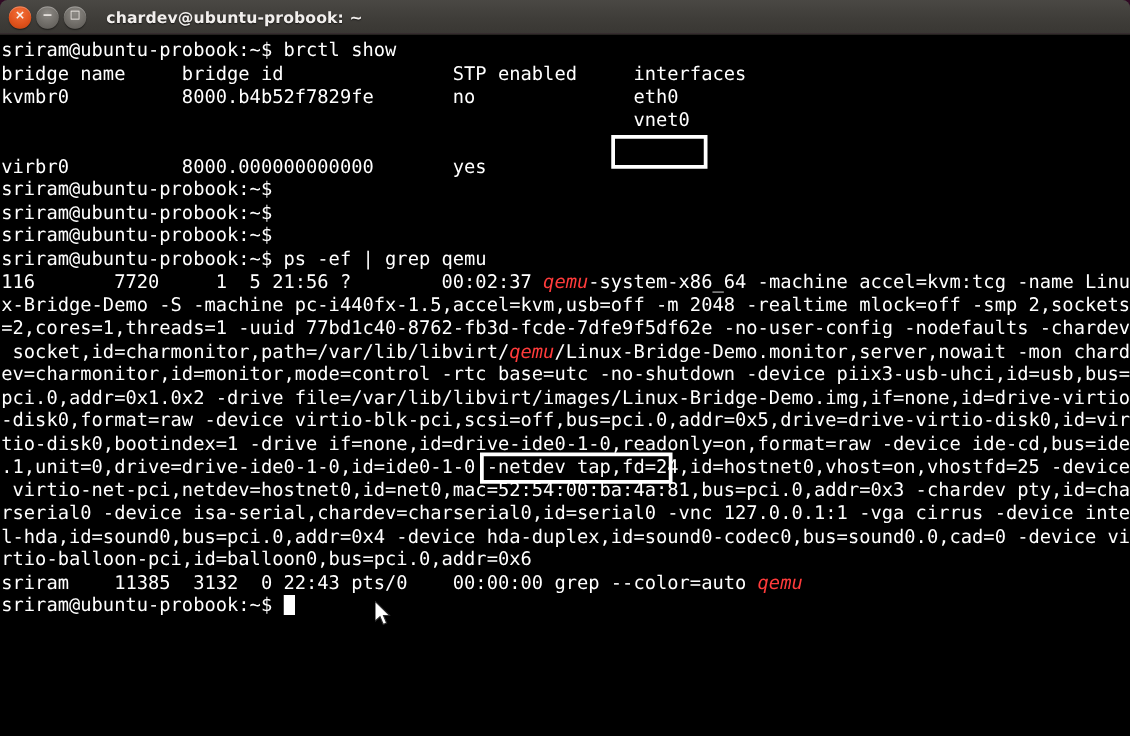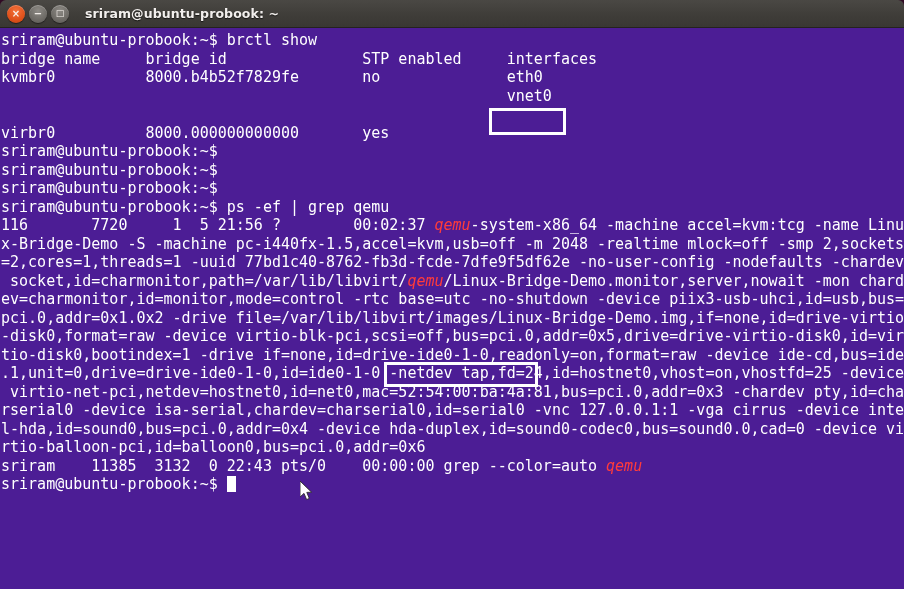--- a/index.html
+++ b/index.html
@@ -77,21 +77,21 @@
     white-space: pre;
   }
 
   
   #term {
     position: absolute;
     left: 0;
     top: 28px;
     width: 904px;
     height: 561px;
-    background: #4c1d95;
+    background: #000000;
     overflow: hidden;
   }
   #screen {
     position: absolute;
     left: 1px;
     top: 3px;
     font-family: "DejaVu Sans Mono", monospace;
     font-size: 15px;
     line-height: 18.5px;
     color: #ffffff;
@@ -154,21 +154,21 @@
       <div class="wbtn close">
         <span class="glyph">×</span>
       </div>
       <div class="wbtn min">
         <span class="glyph">−</span>
       </div>
       <div class="wbtn max">
         <span class="glyph">□</span>
       </div>
     </div>
-    <div id="titletext">sriram@ubuntu-probook: ~</div>
+    <div id="titletext">chardev@ubuntu-probook: ~</div>
   </div>
 
   <div id="term">
     <div id="screen"><div class="row">sriram@ubuntu-probook:~$ brctl show</div><div class="row">bridge name     bridge id               STP enabled     interfaces</div><div class="row">kvmbr0          8000.b4b52f7829fe       no              eth0</div><div class="row">                                                        vnet0</div><div class="row">&nbsp;</div><div class="row">virbr0          8000.000000000000       yes</div><div class="row">sriram@ubuntu-probook:~$</div><div class="row">sriram@ubuntu-probook:~$</div><div class="row">sriram@ubuntu-probook:~$</div><div class="row">sriram@ubuntu-probook:~$ ps -ef | grep qemu</div><div class="row"><span>116       7720     1  5 21:56 ?        00:02:37 </span><span class="m">qemu</span><span>-system-x86_64 -machine accel=kvm:tcg -name Linu</span></div><div class="row">x-Bridge-Demo -S -machine pc-i440fx-1.5,accel=kvm,usb=off -m 2048 -realtime mlock=off -smp 2,sockets</div><div class="row">=2,cores=1,threads=1 -uuid 77bd1c40-8762-fb3d-fcde-7dfe9f5df62e -no-user-config -nodefaults -chardev</div><div class="row"><span> socket,id=charmonitor,path=/var/lib/libvirt/</span><span class="m">qemu</span><span>/Linux-Bridge-Demo.monitor,server,nowait -mon chard</span></div><div class="row">ev=charmonitor,id=monitor,mode=control -rtc base=utc -no-shutdown -device piix3-usb-uhci,id=usb,bus=</div><div class="row">pci.0,addr=0x1.0x2 -drive file=/var/lib/libvirt/images/Linux-Bridge-Demo.img,if=none,id=drive-virtio</div><div class="row">-disk0,format=raw -device virtio-blk-pci,scsi=off,bus=pci.0,addr=0x5,drive=drive-virtio-disk0,id=vir</div><div class="row">tio-disk0,bootindex=1 -drive if=none,id=drive-ide0-1-0,readonly=on,format=raw -device ide-cd,bus=ide</div><div class="row">.1,unit=0,drive=drive-ide0-1-0,id=ide0-1-0 -netdev tap,fd=24,id=hostnet0,vhost=on,vhostfd=25 -device</div><div class="row"> virtio-net-pci,netdev=hostnet0,id=net0,mac=52:54:00:ba:4a:81,bus=pci.0,addr=0x3 -chardev pty,id=cha</div><div class="row">rserial0 -device isa-serial,chardev=charserial0,id=serial0 -vnc 127.0.0.1:1 -vga cirrus -device inte</div><div class="row">l-hda,id=sound0,bus=pci.0,addr=0x4 -device hda-duplex,id=sound0-codec0,bus=sound0.0,cad=0 -device vi</div><div class="row">rtio-balloon-pci,id=balloon0,bus=pci.0,addr=0x6</div><div class="row"><span>sriram    11385  3132  0 22:43 pts/0    00:00:00 grep --color=auto </span><span class="m">qemu</span></div><div class="row"><span>sriram@ubuntu-probook:~$ </span><span class="cblock"></span></div></div>
 
     <div class="annot" id="annot-vnet0"></div>
     <div class="annot" id="annot-netdev"></div>
 
     <svg id="cursor-arrow" viewBox="0 0 14 21" style="left: 300px; top: 453px;">
       <polygon points="0,0 0,16 4,12.4 6.6,18.6 9.3,17.4 6.8,11.4 11.6,11.2" fill="#ffffff" stroke="#2b2b2b" stroke-width="0.9"></polygon>

